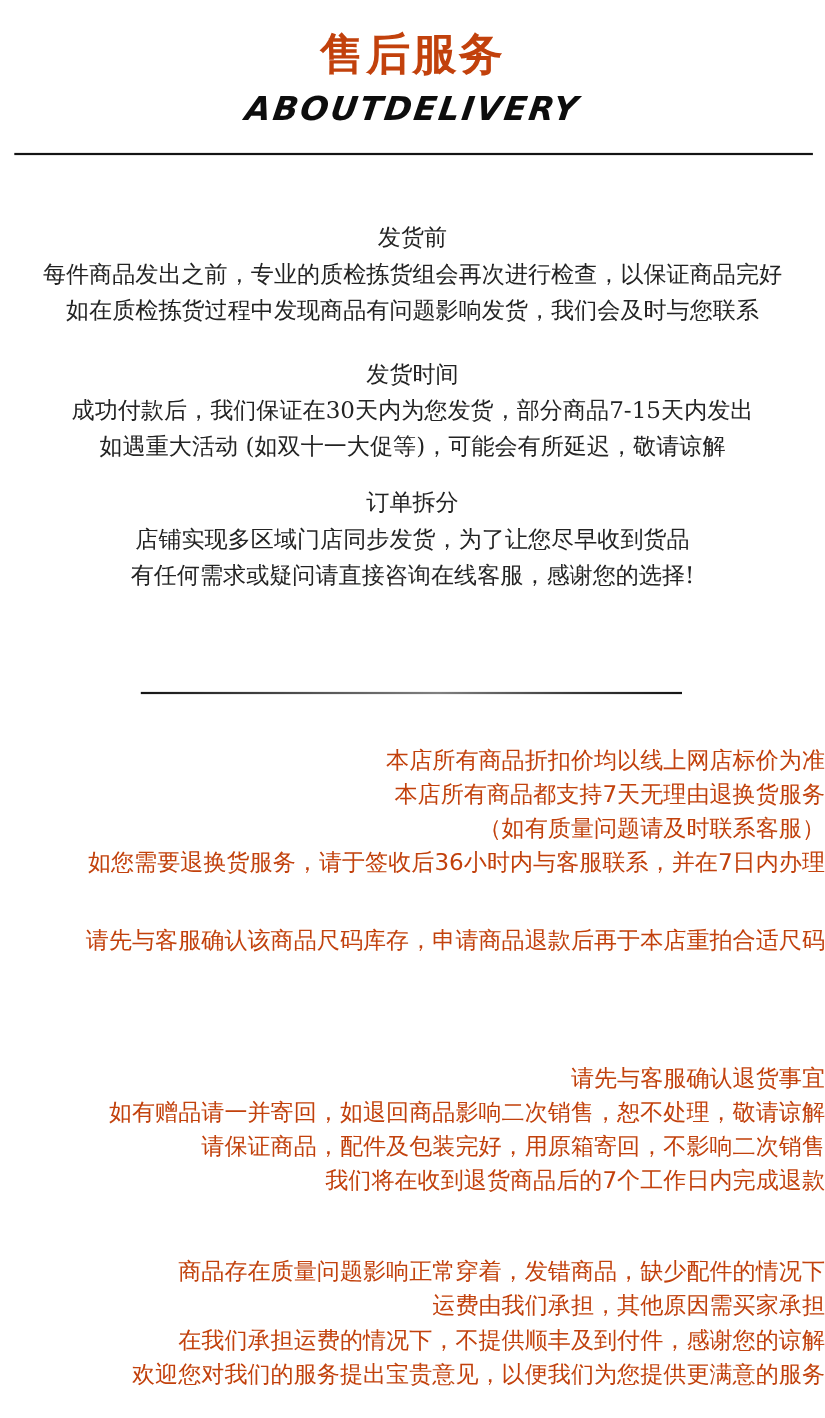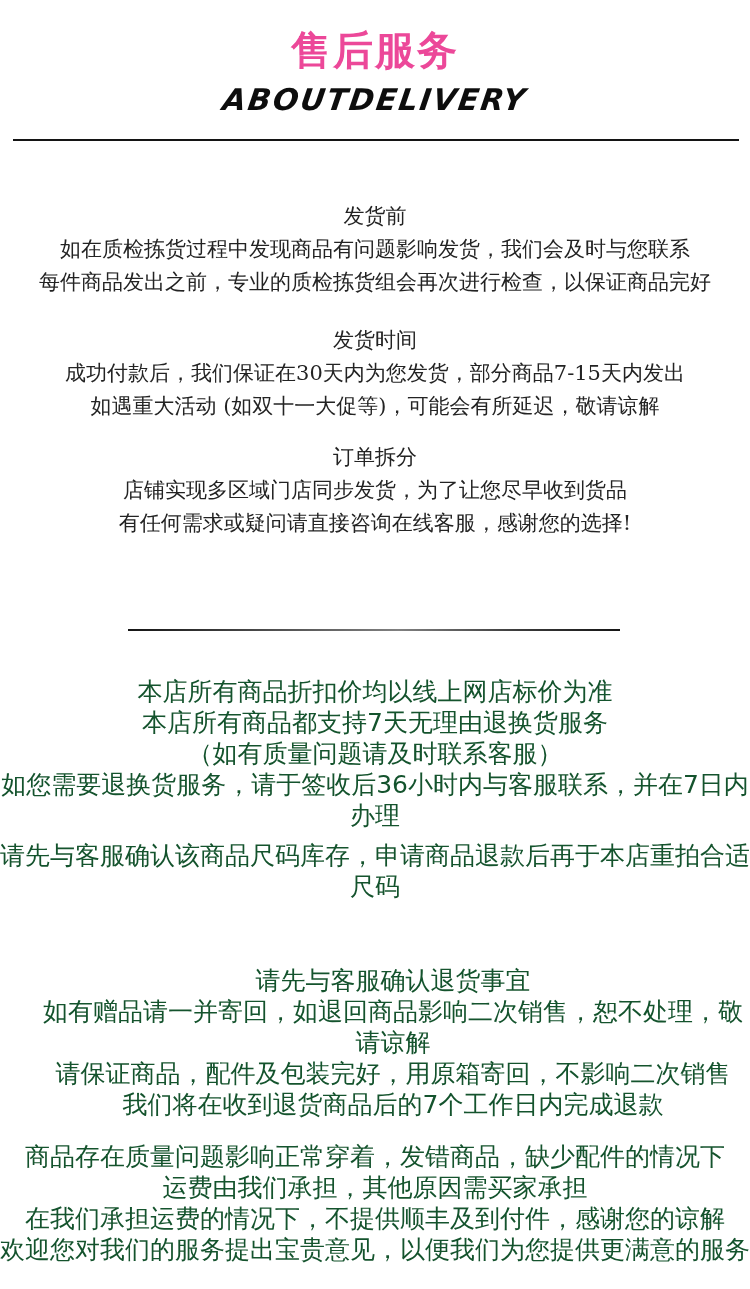--- a/index.html
+++ b/index.html
@@ -16,21 +16,21 @@
     left: 0;
     right: 0;
     text-align: center;
   }
   .page-title {
     top: 24px;
     font-family: "DejaVu Serif", serif;
     font-size: 40px;
     line-height: 52px;
     font-weight: bold;
-    color: #ec4899;
+    color: #c2410c;
     letter-spacing: 2px;
   }
   .page-subtitle {
     top: 80px;
     font-size: 30px;
     line-height: 40px;
     color: #0d0d0d;
   }
   .page-subtitle .brush {
     display: inline-block;
@@ -57,23 +57,24 @@
     background: linear-gradient(90deg, #151515 0%, #5a5a5a 35%, #808080 55%, #3a3a3a 80%, #151515 100%);
   }
   .serif-sec {
     font-family: "DejaVu Serif", serif;
     font-size: 21px;
     line-height: 33px;
     color: #232323;
   }
   .sans-sec {
     font-family: "DejaVu Sans", sans-serif;
-    font-size: 25px;
+    font-size: 21px;
     line-height: 31px;
-    color: #14532d;
+    color: #c2410c;
+    text-align: right;
   }
   .sec-a { top: 200px; }
   .sec-b { top: 324px; }
   .sec-c { top: 441px; }
   .sec-d { top: 676px; }
   .sec-e { top: 840px; }
   .sec-f { top: 965px; padding-left: 36px; }
   .sec-g { top: 1141px; }
 </style>
 </head>
@@ -82,22 +83,22 @@
 <div class="abs-block page-title">售后服务</div>
 
 <div class="abs-block page-subtitle">
   <span class="brush">ABOUTDELIVERY</span>
 </div>
 
 <div class="header-divider"></div>
 
 <div class="abs-block serif-sec sec-a">
   <div>发货前</div>
+  <div>每件商品发出之前，专业的质检拣货组会再次进行检查，以保证商品完好</div>
   <div>如在质检拣货过程中发现商品有问题影响发货，我们会及时与您联系</div>
-  <div>每件商品发出之前，专业的质检拣货组会再次进行检查，以保证商品完好</div>
 </div>
 
 <div class="abs-block serif-sec sec-b">
   <div>发货时间</div>
   <div>成功付款后，我们保证在30天内为您发货，部分商品7-15天内发出</div>
   <div>如遇重大活动 (如双十一大促等)，可能会有所延迟，敬请谅解</div>
 </div>
 
 <div class="abs-block serif-sec sec-c">
   <div>订单拆分</div>

